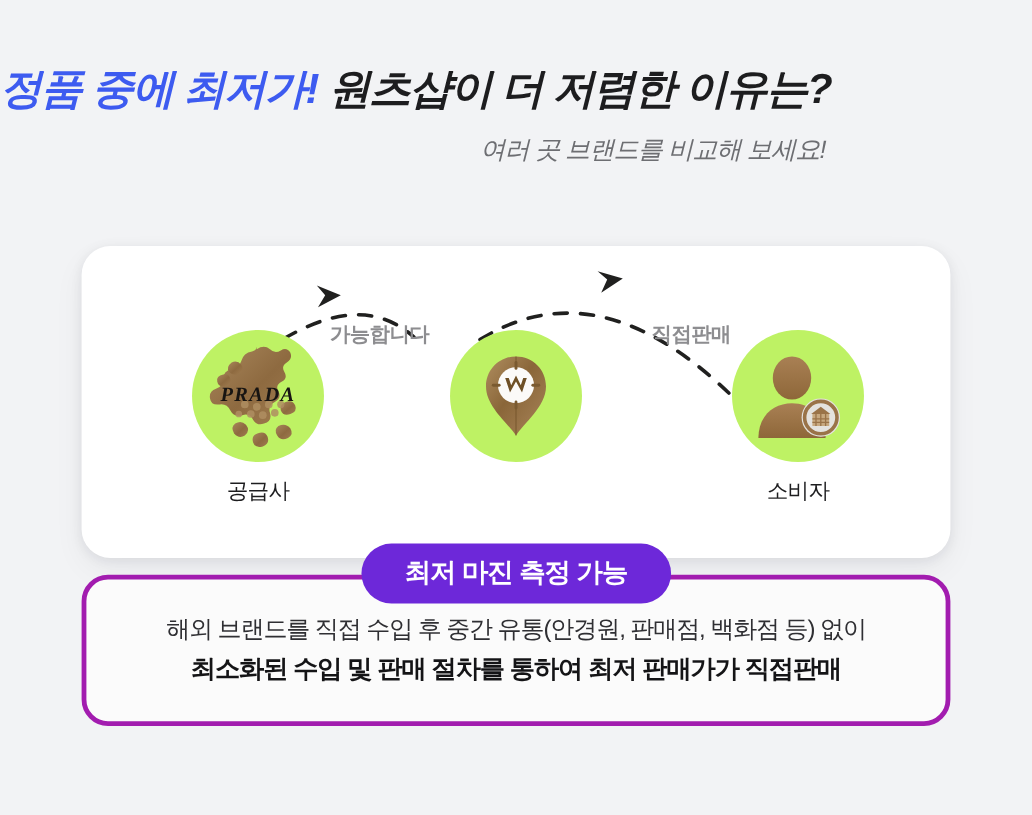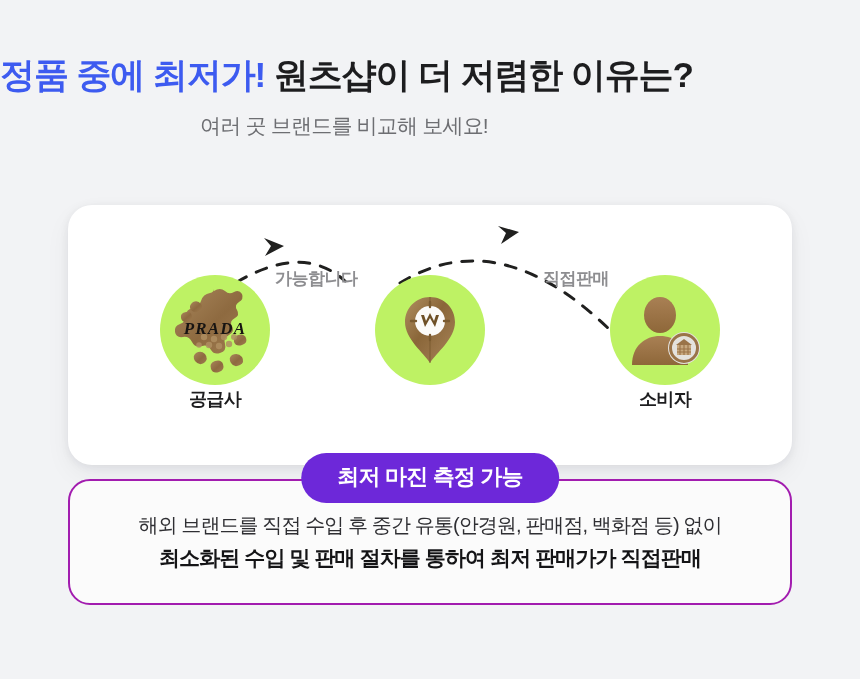--- a/index.html
+++ b/index.html
@@ -21,21 +21,22 @@
     width: 860px;
     height: 679px;
   }
 
   
   .header {
     position: absolute;
     top: 54px;
     left: 0;
     width: 688px;
-    text-align: center;
+    text-align: right;
+    font-style: italic;
   }
   .headline {
     font-size: 35px;
     font-weight: 700;
     letter-spacing: -1.1px;
     line-height: 1.2;
     white-space: nowrap;
     margin: 0;
   }
   .headline .accent {
@@ -89,23 +90,23 @@
     background: #bef264;
     margin: 0 auto;
     position: relative;
     display: flex;
     align-items: flex-end;
     justify-content: center;
     overflow: hidden;
     font-style: italic;
   }
   .node-label {
-    margin-top: 2px;
+    margin-top: 12px;
     font-size: 18px;
-    font-weight: 700;
+    font-weight: 400;
     color: #1d1d1f;
     letter-spacing: -0.6px;
   }
 
   
   .prada-word {
     position: absolute;
     left: 0;
     right: 0;
     top: 44px;
@@ -159,21 +160,21 @@
 
   
   .note-card {
     position: absolute;
     left: 68px;
     top: 479px;
     width: 724px;
     height: 126px;
     box-sizing: border-box;
     background: #fbfbfb;
-    border: 2px solid #a21caf;
+    border: 4px solid #a21caf;
     border-radius: 22px;
     display: flex;
     flex-direction: column;
     align-items: center;
     justify-content: center;
     gap: 7px;
     text-align: right;
   }
   .note-line-1 {
     font-size: 20px;

